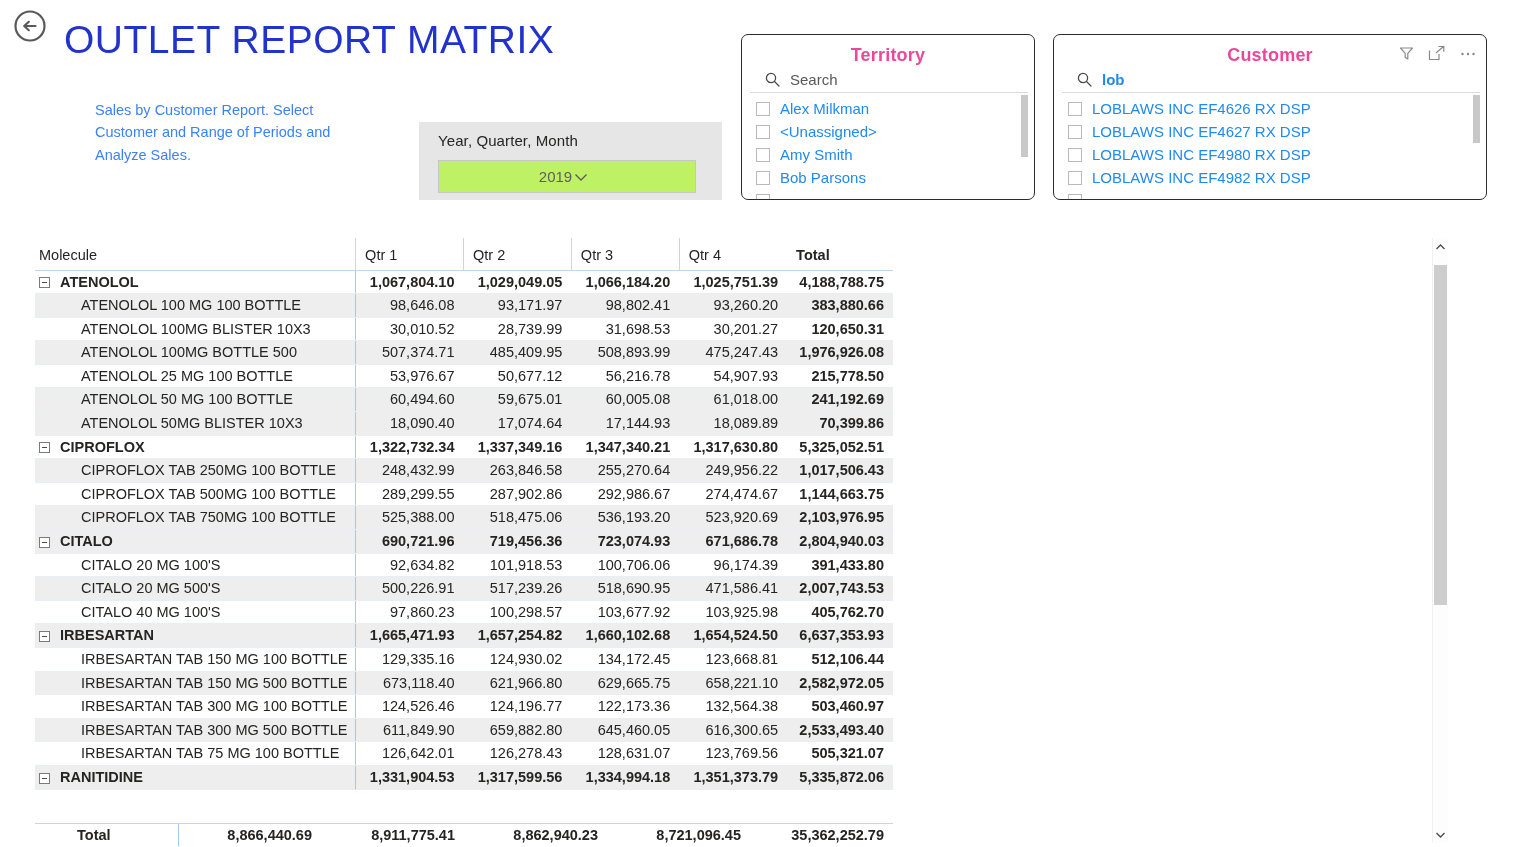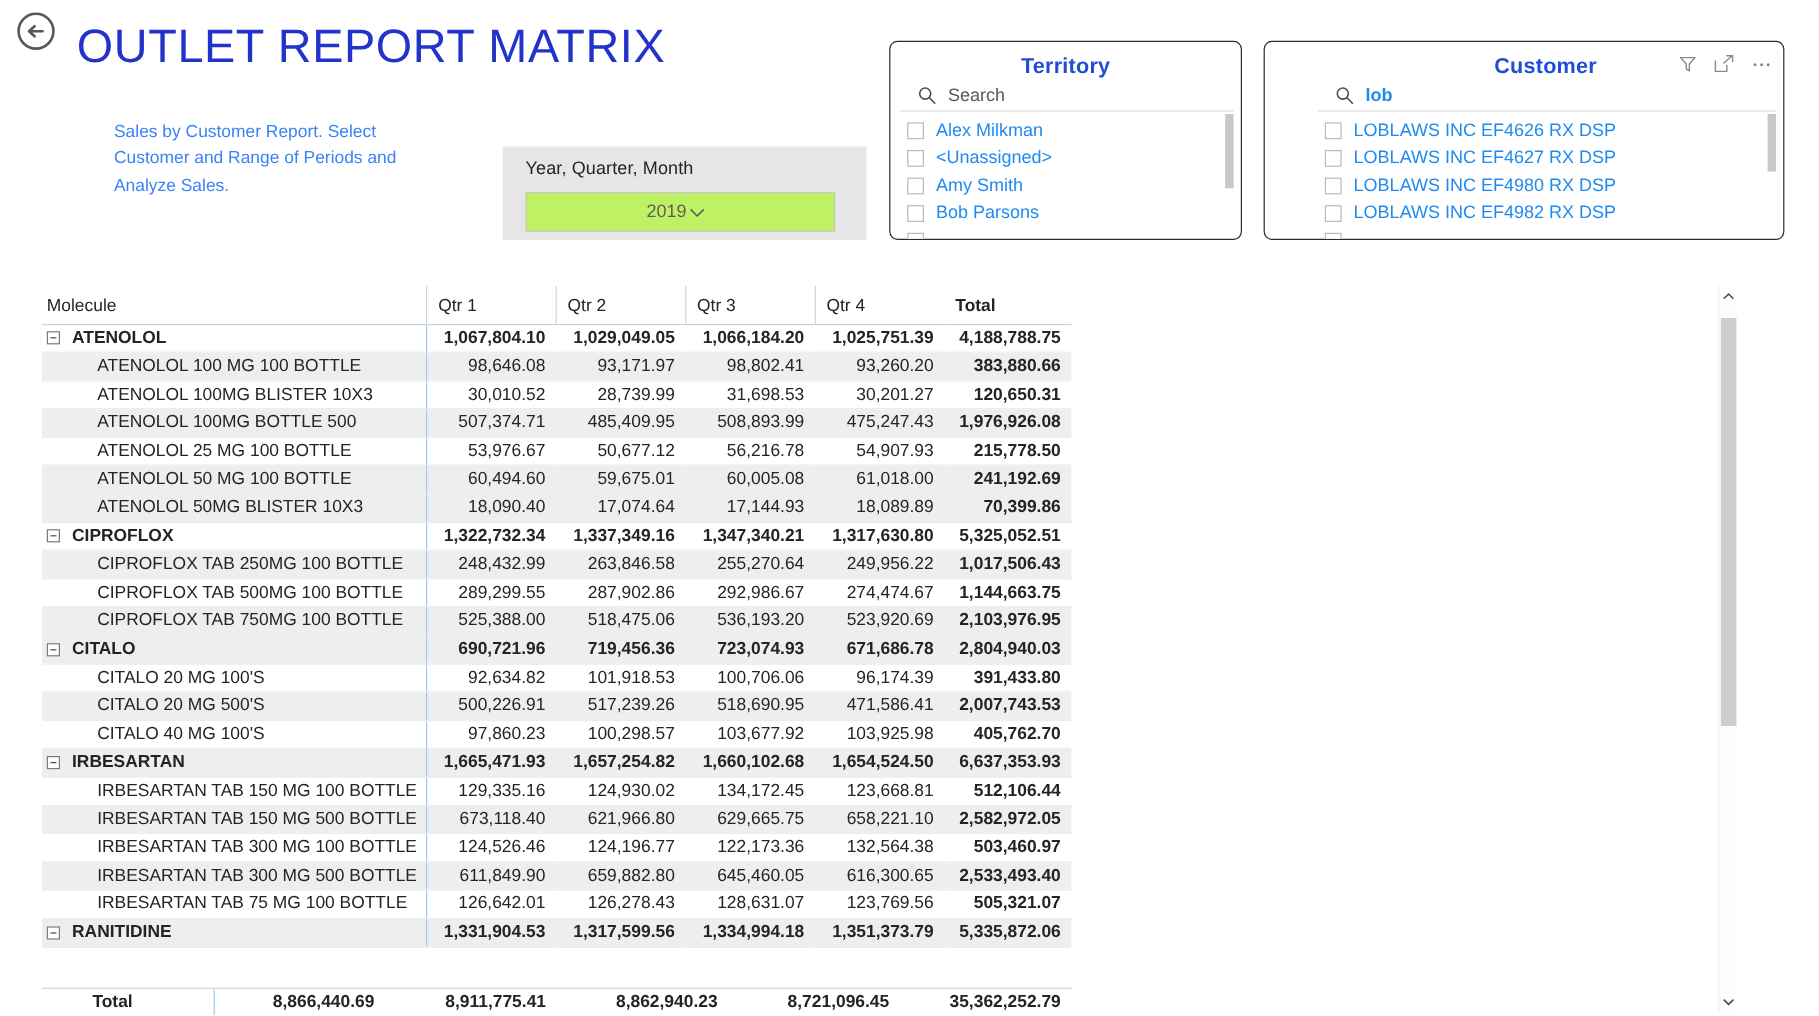--- a/index.html
+++ b/index.html
@@ -56,30 +56,30 @@
 
   
   .slicer-card {
     position: absolute;
     background: #ffffff;
     border: 1px solid #2b2b2b;
     border-radius: 7px;
     overflow: hidden;
   }
   #territory-card { left: 741px; top: 34px; width: 294px; height: 166px; }
-  #customer-card  { left: 1053px; top: 34px; width: 434px; height: 166px; padding-left: 36px; }
+  #customer-card  { left: 1053px; top: 34px; width: 434px; height: 166px; }
 
   .slicer-head {
     position: relative;
     text-align: center;
     padding-top: 10px;
     height: 34px;
   }
   .slicer-title {
-    font-size: 18px; color: #1d4ed8; font-weight: 600; letter-spacing: .2px;
+    font-size: 18px; color: #ec4899; font-weight: 600; letter-spacing: .2px;
   }
   .slicer-icons {
     position: absolute; right: 9px; top: 10px;
     display: flex; align-items: center; gap: 13px;
   }
   .slicer-icons span { cursor: pointer; display: inline-flex; }
 
   .slicer-search {
     display: flex; align-items: center;
     padding: 2px 0 4px 14px;

